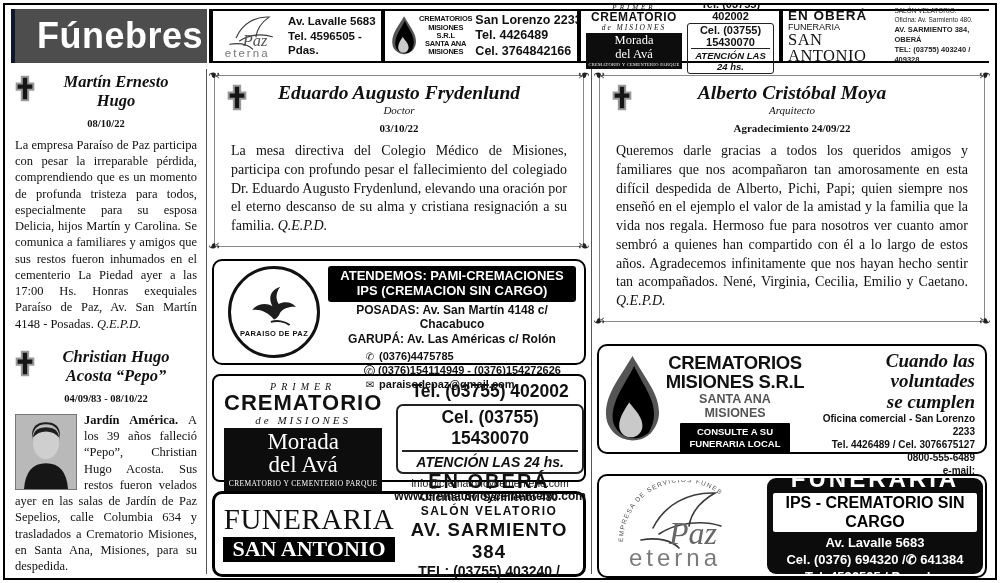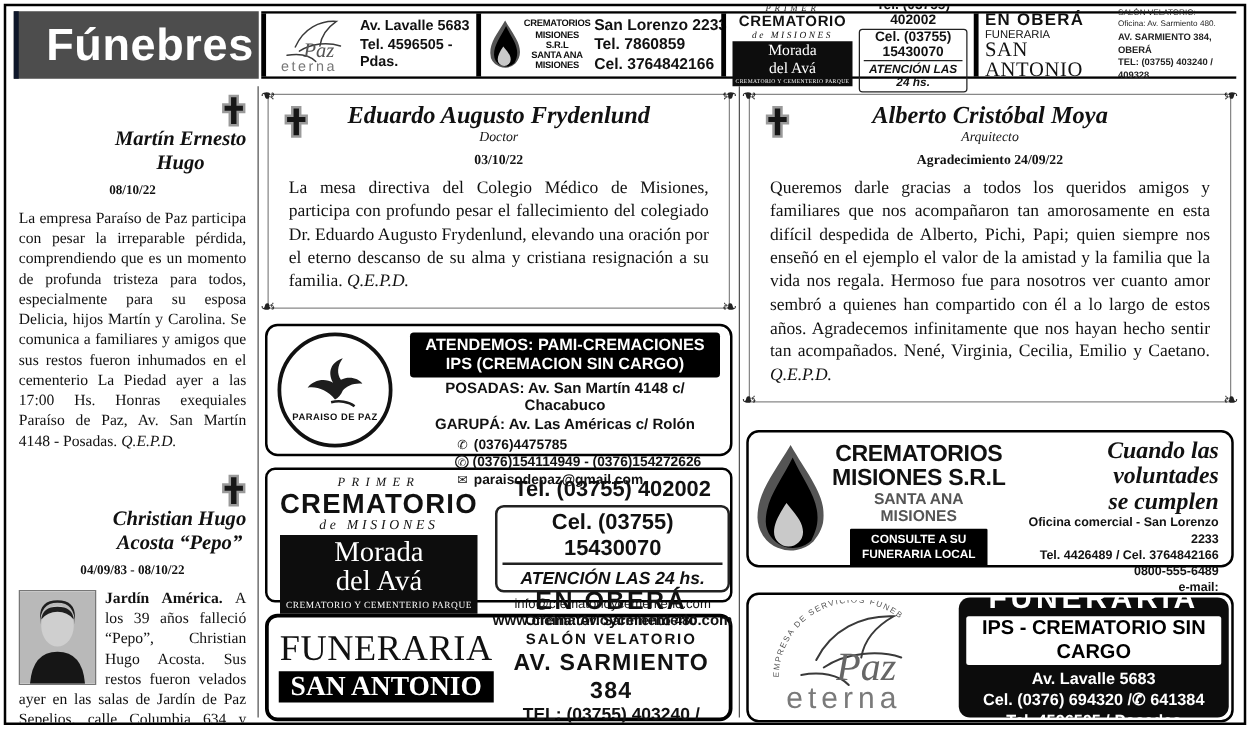--- a/index.html
+++ b/index.html
@@ -43,21 +43,21 @@
   .hc-obera .left .t3{font-size:16.5px;font-family:"Liberation Serif",serif;letter-spacing:.5px;line-height:1;}
   .hc-obera .right{font-size:6.5px;line-height:1.35;color:#222;}
   .hc-obera .right .b{font-weight:bold;font-size:7.5px;}
   
   .cols{display:flex;margin-top:6px;height:505px;}
   .vline{width:1px;background:#555;margin:0 3px;flex:0 0 auto;}
   .col-left{width:192px;padding:4px 6px 0 4px;}
   .col-mid{width:378px;padding:2px 2px 0;}
   .col-right{flex:1;padding:2px 2px 0;}
   
-  .ob-head{display:flex;align-items:flex-end;flex-direction:column;}
+  .ob-head{display:flex;align-items:flex-start;}
   .cross{width:20px;height:27px;flex:0 0 auto;margin-top:2px;}
   .ob-names{flex:1;text-align:center;font:bold italic 16.5px "Liberation Serif",serif;line-height:1.15;}
   .ob-date{text-align:center;font:bold 10.5px "Liberation Serif",serif;margin:7px 0 8px;}
   .ob-body{font:12.5px/1.3 "Liberation Serif",serif;text-align:justify;}
   .qepd{font-weight:normal;font-style:italic;}
   .lead{font-weight:bold;}
   .ob2{margin-top:16px;}
   .photo{float:left;width:62px;height:76px;border:1px solid #777;margin:2px 7px 2px 0;}
   
   .frame{position:relative;border:1px solid #888;padding:6px 16px 10px;margin:4px 2px 0;}
@@ -67,21 +67,21 @@
   .c-bl{bottom:-7px;left:-7px;transform:scaleX(-1);}
   .c-br{bottom:-7px;right:-7px;}
   .frame .cross{position:absolute;top:6px;left:12px;}
   .f-name{text-align:center;font:bold italic 19.5px "Liberation Serif",serif;}
   .f-role{text-align:center;font:italic 11px "Liberation Serif",serif;}
   .f-date{text-align:center;font:bold 11px "Liberation Serif",serif;margin:6px 0 8px;}
   .f-body{font:14px/1.34 "Liberation Serif",serif;text-align:justify;}
   
   .ad{border:2px solid #000;border-radius:10px;background:#fff;}
   .ad-paraiso{margin-top:12px;height:106px;display:flex;padding:5px 8px;gap:8px;}
-  .pp-logo{width:98px;display:flex;align-items:center;justify-content:flex-start;flex:0 0 auto;}
+  .pp-logo{width:98px;display:flex;align-items:center;justify-content:flex-end;flex:0 0 auto;}
   .pp-circle{width:92px;height:92px;border:3px solid #111;border-radius:50%;
     display:flex;flex-direction:column;align-items:center;justify-content:center;}
   .pp-circle .dove{width:50px;height:44px;}
   .pp-circle .lbl{font-weight:bold;font-size:7.5px;letter-spacing:.4px;}
   .pp-right{flex:1;display:flex;flex-direction:column;}
   .pp-banner{background:#000;color:#fff;border-radius:3px;text-align:center;
     font-weight:bold;font-size:13px;line-height:1.15;padding:3px 2px;}
   .pp-line{font-weight:bold;font-size:12px;text-align:center;line-height:1.2;margin-top:1px;}
   .pp-contacts{padding-left:36px;font-weight:bold;font-size:11px;line-height:1.3;margin-top:2px;}
   .icn{display:inline-block;font-weight:normal;font-size:10px;width:12px;text-align:center;}
@@ -176,21 +176,21 @@
           <path d="M34 58 C26 70 22 78 22 86 a14 14 0 0 0 28 0 C50 76 42 68 34 58z" fill="#c9c9c9"></path>
         </svg>
         <div class="brand">
           <div>CREMATORIOS</div>
           <div>MISIONES S.R.L</div>
           <div>SANTA ANA</div>
           <div>MISIONES</div>
         </div>
         <div class="lines">
           <div>San Lorenzo 2233</div>
-          <div>Tel. 7860859</div>
+          <div>Tel. 4426489</div>
           <div>Cel. 3764842166</div>
         </div>
       </div>
 
       <div class="hbar"></div>
 
       <div class="hcell hc-morada">
         <div class="mini-brand">
           <div class="primer">PRIMER</div>
           <div class="crem">CREMATORIO</div>
@@ -380,21 +380,21 @@
           <div class="b3">MISIONES</div>
           <div class="cm-pill">
             <div>CONSULTE A SU</div>
             <div>FUNERARIA LOCAL</div>
           </div>
         </div>
         <div class="cm-right">
           <div class="slo">Cuando las voluntades</div>
           <div class="slo">se cumplen</div>
           <div class="l">Oficina comercial -  San Lorenzo 2233</div>
-          <div class="l">Tel. 4426489 / Cel. 3764842166</div>
+          <div class="l">Tel. 4426489 / Cel. 3076675127</div>
           <div class="l">0800-555-6489</div>
           <div class="l">e-mail: crematoriosmnes@hotmail.com</div>
         </div>
       </div>
 
       <div class="ad ad-paz">
         <div class="pz-left">
           <svg viewBox="0 0 150 92">
             <defs>
                 <path id="arc" d="M16 62 A60 60 0 0 1 112 14" fill="none"></path>

